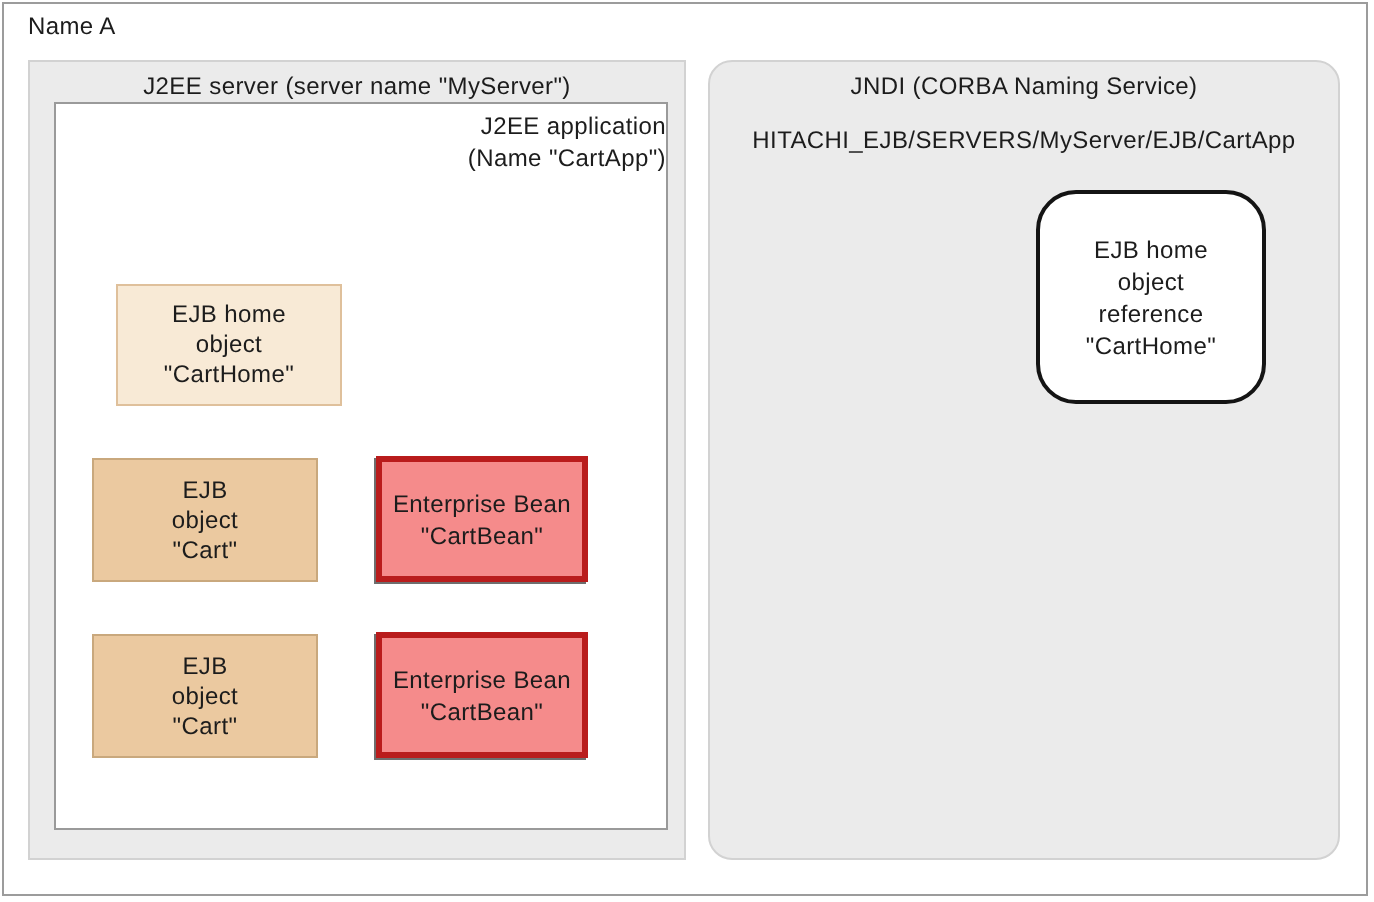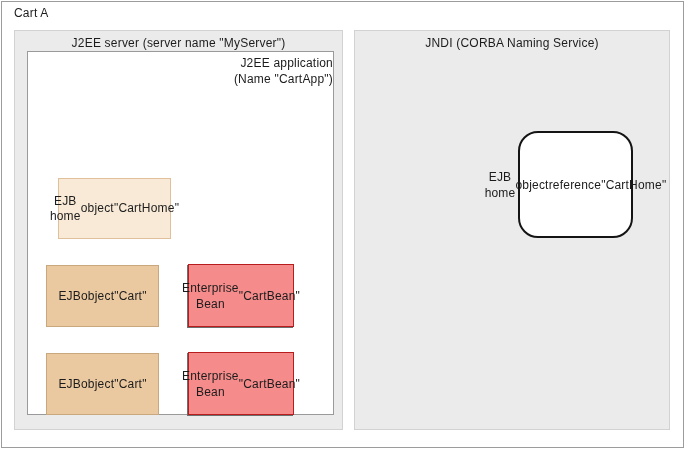--- a/index.html
+++ b/index.html
@@ -6,44 +6,44 @@
   #stage{
     position:relative;width:687px;height:451px;background:#ffffff;overflow:hidden;
     font-family:"Liberation Sans", sans-serif;font-size:12px;color:#1c1c1c;
     letter-spacing:0.2px;
   }
   .abs{position:absolute;box-sizing:border-box;}
   .frame{left:1px;top:1px;width:683px;height:447px;border:1px solid #9c9c9c;background:#ffffff;}
   .host-label{left:14px;top:6px;white-space:nowrap;}
   .panel{background:#ebebeb;border:1px solid #d2d2d2;}
   .panel-left{left:14px;top:30px;width:329px;height:400px;}
-  .panel-right{left:354px;top:30px;width:316px;height:400px;}
+  .panel-right{left:354px;top:30px;width:316px;height:400px;border-radius:12px;}
   .panel-title{padding-top:5px;text-align:center;white-space:nowrap;}
   .app-box{left:27px;top:51px;width:307px;height:364px;background:#ffffff;border:1px solid #9a9a9a;}
   .two-line-title{padding-top:3px;text-align:right;line-height:16px;}
   .bean-box{left:40px;top:90px;width:277px;height:311px;background:#ffffff;border:1px solid #000000;box-shadow:-2px 2px 0 #8c8c8c;}
-  .cellbox{display:flex;flex-direction:row;align-items:center;justify-content:center;text-align:center;line-height:15px;margin-top:36px;}
+  .cellbox{display:flex;flex-direction:column;align-items:center;justify-content:center;text-align:center;line-height:15px;}
   .home-box{left:58px;top:142px;width:113px;height:61px;background:#f8ead6;border:1px solid #dfc09b;}
   .ejb-box{width:113px;height:62px;background:#ebc9a0;border:1px solid #c9a87d;left:46px;}
   .ejb-box.r1{top:229px;}
   .ejb-box.r2{top:317px;}
-  .ebean-box{width:106px;height:63px;background:#f58b8b;border:1px solid #b91c1c;box-shadow:-1px 1px 0 #6e6e6e;left:188px;line-height:16px;}
+  .ebean-box{width:106px;height:63px;background:#f58b8b;border:3px solid #b91c1c;box-shadow:-1px 1px 0 #6e6e6e;left:188px;line-height:16px;}
   .ebean-box.r1{top:228px;}
   .ebean-box.r2{top:316px;}
   .jndi-path{left:354px;top:62px;width:316px;text-align:center;line-height:16px;}
   .ref-box{left:518px;top:95px;width:115px;height:107px;background:#ffffff;border:2px solid #141414;border-radius:20px;line-height:16px;}
   .line{display:block;}
 </style>
 </head>
 <body>
 
 <div id="stage">
 
   <div class="abs frame"></div>
-  <div class="abs host-label">Cart A</div>
+  <div class="abs host-label">Name A</div>
 
   <div class="abs panel panel-left">
     <div class="panel-title">J2EE server (server name "MyServer")</div>
   </div>
 
   <div class="abs app-box">
     <div class="two-line-title">
       <span class="line">J2EE application</span>
       <span class="line">(Name "CartApp")</span>
     </div>
@@ -74,20 +74,21 @@
   <div class="abs cellbox ebean-box r2">
     <span class="line">Enterprise Bean</span>
     <span class="line">"CartBean"</span>
   </div>
 
   <div class="abs panel panel-right">
     <div class="panel-title">JNDI (CORBA Naming Service)</div>
   </div>
 
   <div class="abs jndi-path">
+    <span class="line">HITACHI_EJB/SERVERS/MyServer/EJB/CartApp</span>
   </div>
 
   <div class="abs cellbox ref-box">
     <span class="line">EJB home</span>
     <span class="line">object</span>
     <span class="line">reference</span>
     <span class="line">"CartHome"</span>
   </div>
 
 </div>

